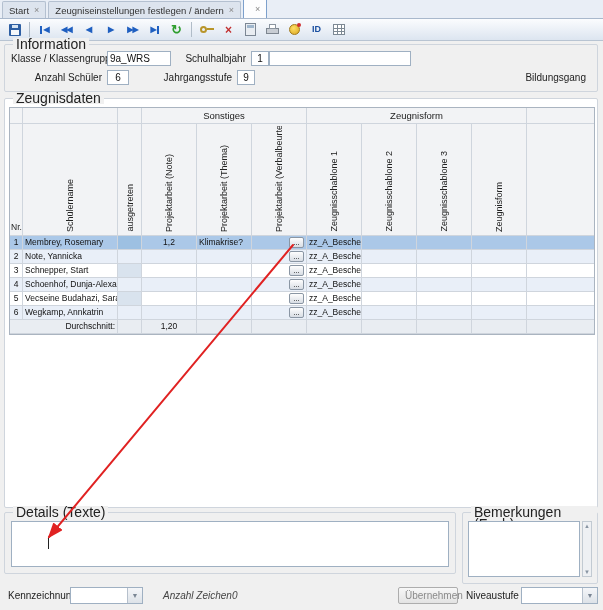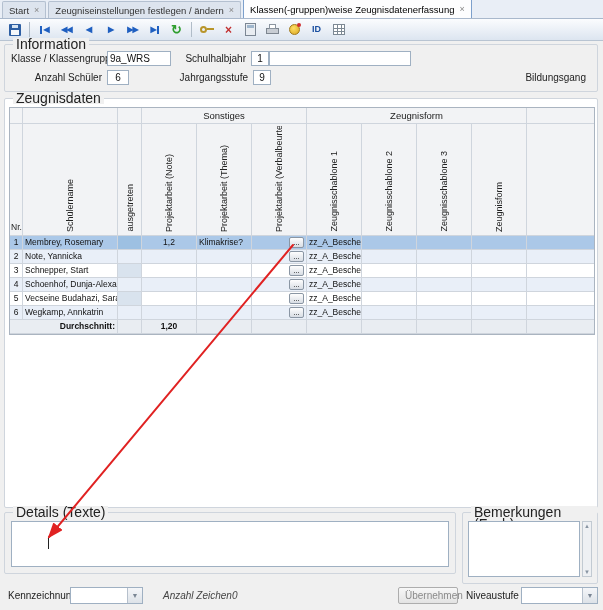--- a/index.html
+++ b/index.html
@@ -80,21 +80,21 @@
     transform:translateX(-50%) rotate(180deg);font-size:9px;max-height:106px;overflow:hidden;white-space:nowrap;color:#222}
   .nrlbl{position:absolute;bottom:1px;left:1px;font-size:8.5px;color:#222}
   .trow.alt .cell{background:#e9eff8}
   .trow.sel .cell{background:#abc8e8}
   .trow .c-ausg{background:#d9e3ee}
   .trow.sel .c-ausg{background:#9dc0e2}
   .c-verbal{display:flex;justify-content:flex-end;align-items:center}
   .dots{width:15px;height:11px;background:linear-gradient(#fefefe,#d8dde4);border:1px solid #8a96a4;
     border-radius:2px;font-size:8px;line-height:6px;text-align:center;padding:0;cursor:default;font-family:"Liberation Sans",sans-serif}
   .tfoot .cell{background:#e9edf2}
-  .tfoot{font-weight:bold}
+  .tfoot{font-weight:normal}
   
   .textbox{position:absolute;background:#fff;border:1px solid #9fb0c2;box-sizing:border-box}
   .textbox textarea{width:100%;height:100%;border:none;resize:none;outline:none;background:transparent;
     font-family:"Liberation Sans",sans-serif;font-size:10px;box-sizing:border-box}
   .caret{position:absolute;left:36px;top:16px;width:1px;height:11px;background:#222}
   .vscroll{position:absolute;top:8px;right:5px;bottom:6px;width:10px;background:#eef0f3;
     border:1px solid #c2cad2;box-sizing:border-box;display:flex;flex-direction:column;justify-content:space-between;align-items:center}
   .sarrow{font-size:6px;color:#8894a2;line-height:8px}
   
   .blbl{position:absolute;top:590px;font-size:10px;color:#222;white-space:nowrap}
@@ -116,21 +116,20 @@
 <div class="tabbar">
   <div class="tab">
     <span>Start</span>
     <span class="tab-close">×</span>
   </div>
   <div class="tab">
     <span>Zeugniseinstellungen festlegen / ändern</span>
     <span class="tab-close">×</span>
   </div>
   <div class="tab active">
-    <span>Klassen(-gruppen)weise Zeugnisdatenerfassung</span>
     <span class="tab-close">×</span>
   </div>
 </div>
 
 <div class="toolbar">
   <button class="tbtn">
       <span class="ic ic-save"></span>
     </button>
   <div class="tsep"></div>
   <button class="tbtn nav-first">
@@ -183,21 +182,21 @@
   <div class="info-row">
     <span class="lbl" style="width:96px">Klasse / Klassengruppe</span>
     <input class="field" style="width: 64px;" value="9a_WRS">
     <span class="lbl" style="width:80px">Schulhalbjahr</span>
     <input class="field f-center" style="width: 18px;" value="1">
     <input class="field" style="width: 142px;" value="">
   </div>
   <div class="info-row" style="margin-top:2px">
     <span class="lbl" style="width:96px">Anzahl Schüler</span>
     <input class="field f-center" style="width: 22px;" value="6">
-    <span class="lbl" style="width:124px">Jahrgangsstufe</span>
+    <span class="lbl" style="width:108px">Jahrgangsstufe</span>
     <input class="field f-center" style="width: 18px;" value="9">
     <span class="lbl" style="flex:1">Bildungsgang</span>
   </div>
 </div>
 
 <div class="group" id="grp-data">
   <span class="legend">Zeugnisdaten</span>
   <div class="tbl">
 
     <div class="trow hgrp">

